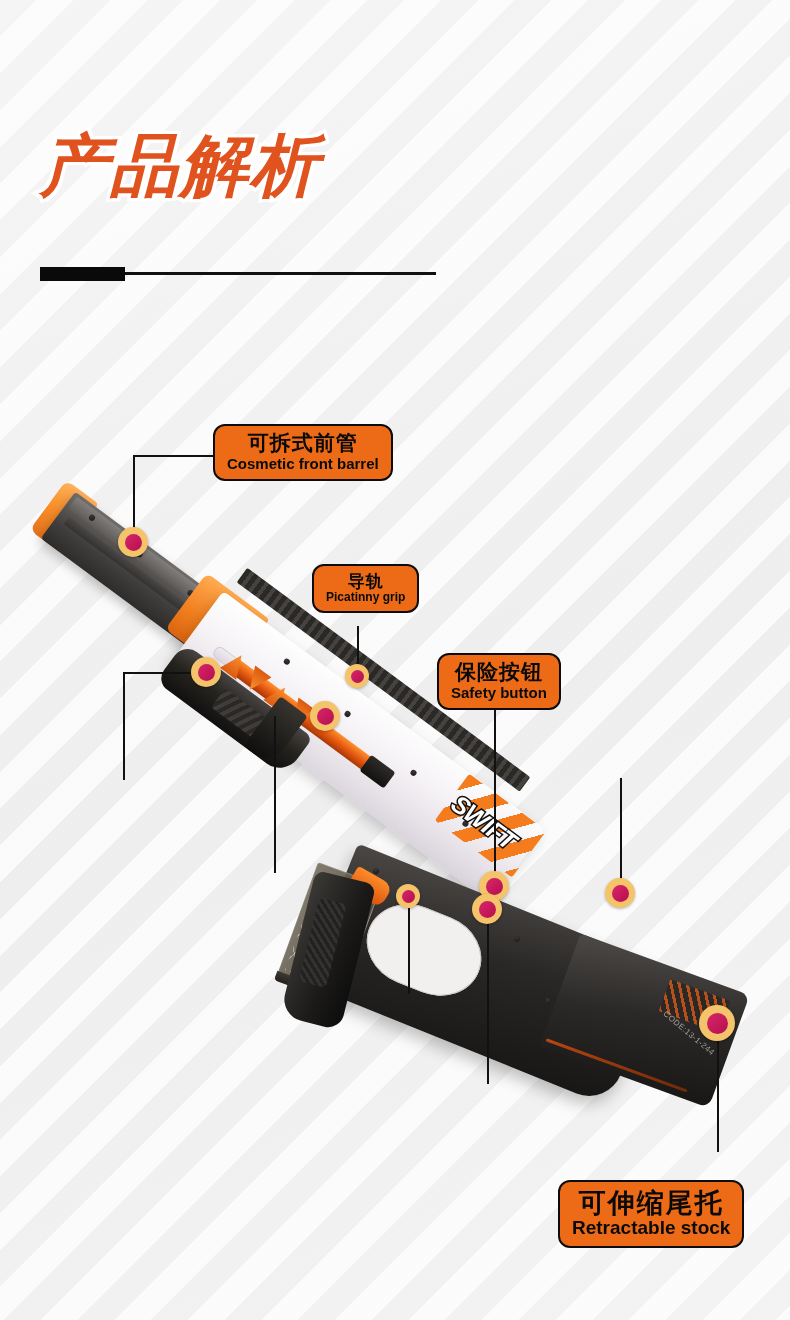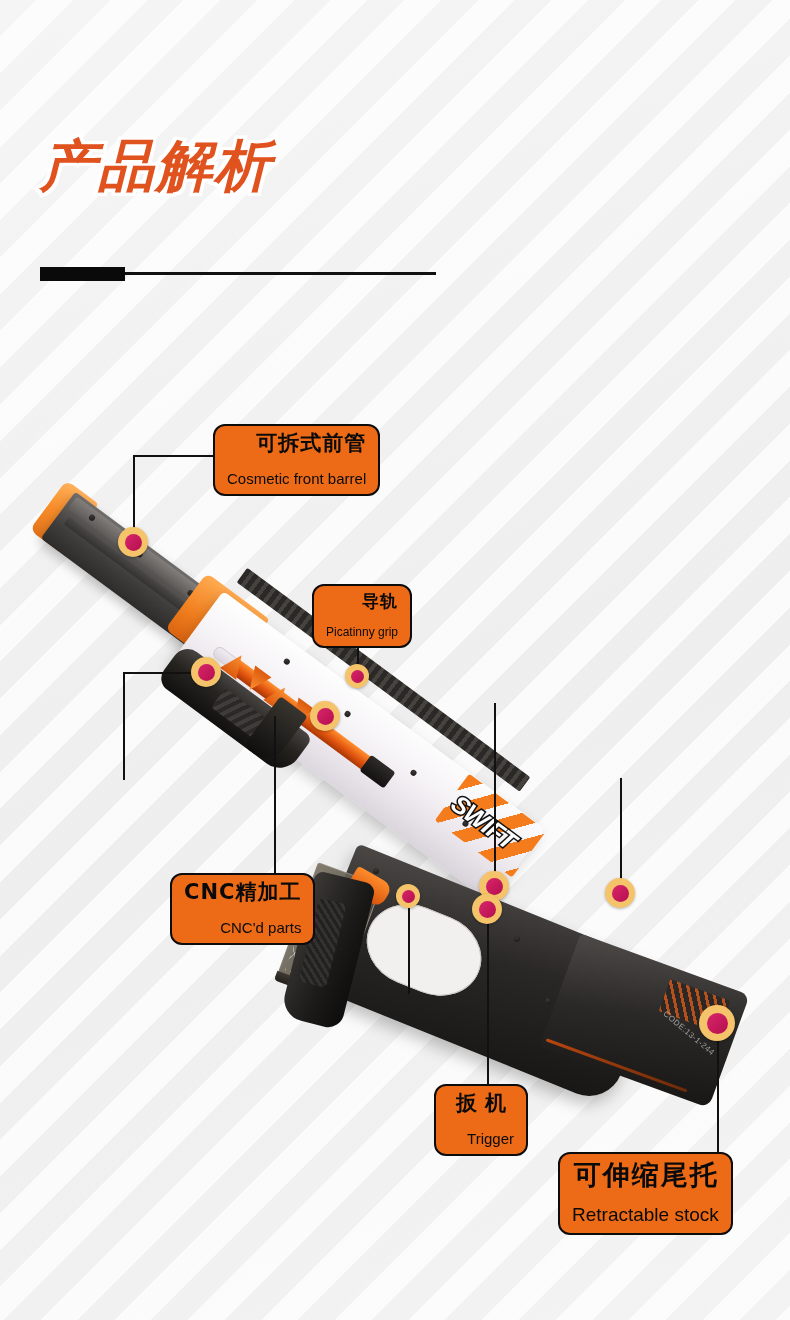--- a/index.html
+++ b/index.html
@@ -17,21 +17,21 @@
         rgba(255,255,255,0) 26px,
         rgba(255,255,255,.75) 26px,
         rgba(255,255,255,.75) 52px),
       linear-gradient(160deg,#f5f5f5 0%,#eeeeee 55%,#f3f3f3 100%);
   }
 
   
   #title-block{position:absolute;left:40px;top:112px;width:620px;height:120px;}
   #title-text{
     font-family:"DejaVu Sans","Liberation Sans",sans-serif;
-    font-size:56px;line-height:108px;font-weight:bold;font-style:italic;
+    font-size:68px;line-height:108px;font-weight:bold;font-style:italic;
     color:#e0531f;
     letter-spacing:2px;
     white-space:nowrap;
     -webkit-text-stroke:6px #ffffff;
     paint-order:stroke fill;
     text-shadow:
       3px 0 0 #fff,-3px 0 0 #fff,0 3px 0 #fff,0 -3px 0 #fff,
       3px 3px 0 #fff,-3px -3px 0 #fff,3px -3px 0 #fff,-3px 3px 0 #fff;
   }
   #divider{position:absolute;left:40px;top:267px;width:396px;height:14px;}
@@ -254,34 +254,34 @@
   .lead.h{height:2px;}
 
   
   .callout{
     position:absolute;
     background:#ed6b16;
     border:2.5px solid #0c0c0c;
     border-radius:12px;
     padding:6px 12px 7px;
     box-sizing:border-box;
-    text-align:right;
+    text-align:center;
     color:#0a0a0a;
     line-height:1.08;
     white-space:nowrap;
   }
   .callout .cn{
     display:block;
     font-family:"DejaVu Sans","Liberation Sans",sans-serif;
     font-size:21px;font-weight:bold;letter-spacing:1px;
   }
   .callout .en{
     display:block;
     font-family:"Liberation Sans","DejaVu Sans",sans-serif;
-    font-size:15px;font-weight:normal;margin-top:16px;
+    font-size:15px;font-weight:bold;margin-top:1px;
   }
   .callout.small .cn{font-size:17px;}
   .callout.small .en{font-size:12px;}
   .callout.big .cn{font-size:27px;letter-spacing:2px;}
   .callout.big .en{font-size:19px;}
   .callout.trigger-box .cn{letter-spacing:8px;padding-left:8px;}
 </style>
 </head>
 <body>
 
@@ -402,37 +402,33 @@
   <div class="marker" style="left:310px;top:701px;"></div>
   <div class="marker sm" style="left:396px;top:884px;"></div>
   <div class="marker" style="left:472px;top:894px;"></div>
   <div class="marker lg" style="left:699px;top:1005px;"></div>
 
   <div class="callout" style="left:213px;top:424px;">
     <span class="cn">可拆式前管</span>
     <span class="en">Cosmetic front barrel</span>
   </div>
 
-  <div class="callout small" style="left:312px;top:584px;">
+  <div class="callout small" style="left:312px;top:564px;">
     <span class="cn">导轨</span>
     <span class="en">Picatinny grip</span>
   </div>
 
-
-
-
-  <div class="callout" style="left:170px;top:873px;">
-    <span class="cn">CNC精加工</span>
-    <span class="en">CNC'd parts</span>
-  </div>
-
-
-  <div class="callout trigger-box" style="left:434px;top:1084px;">
-    <span class="cn">扳机</span>
-    <span class="en">Trigger</span>
-  </div>
-
-  <div class="callout big" style="left:558px;top:1152px;">
+  <div class="callout" style="left:437px;top:653px;">
+    <span class="cn">保险按钮</span>
+    <span class="en">Safety button</span>
+  </div>
+
+
+
+
+
+
+  <div class="callout big" style="left:558px;top:1180px;">
     <span class="cn">可伸缩尾托</span>
     <span class="en">Retractable stock</span>
   </div>
 
 </div>
 
 </body></html>

